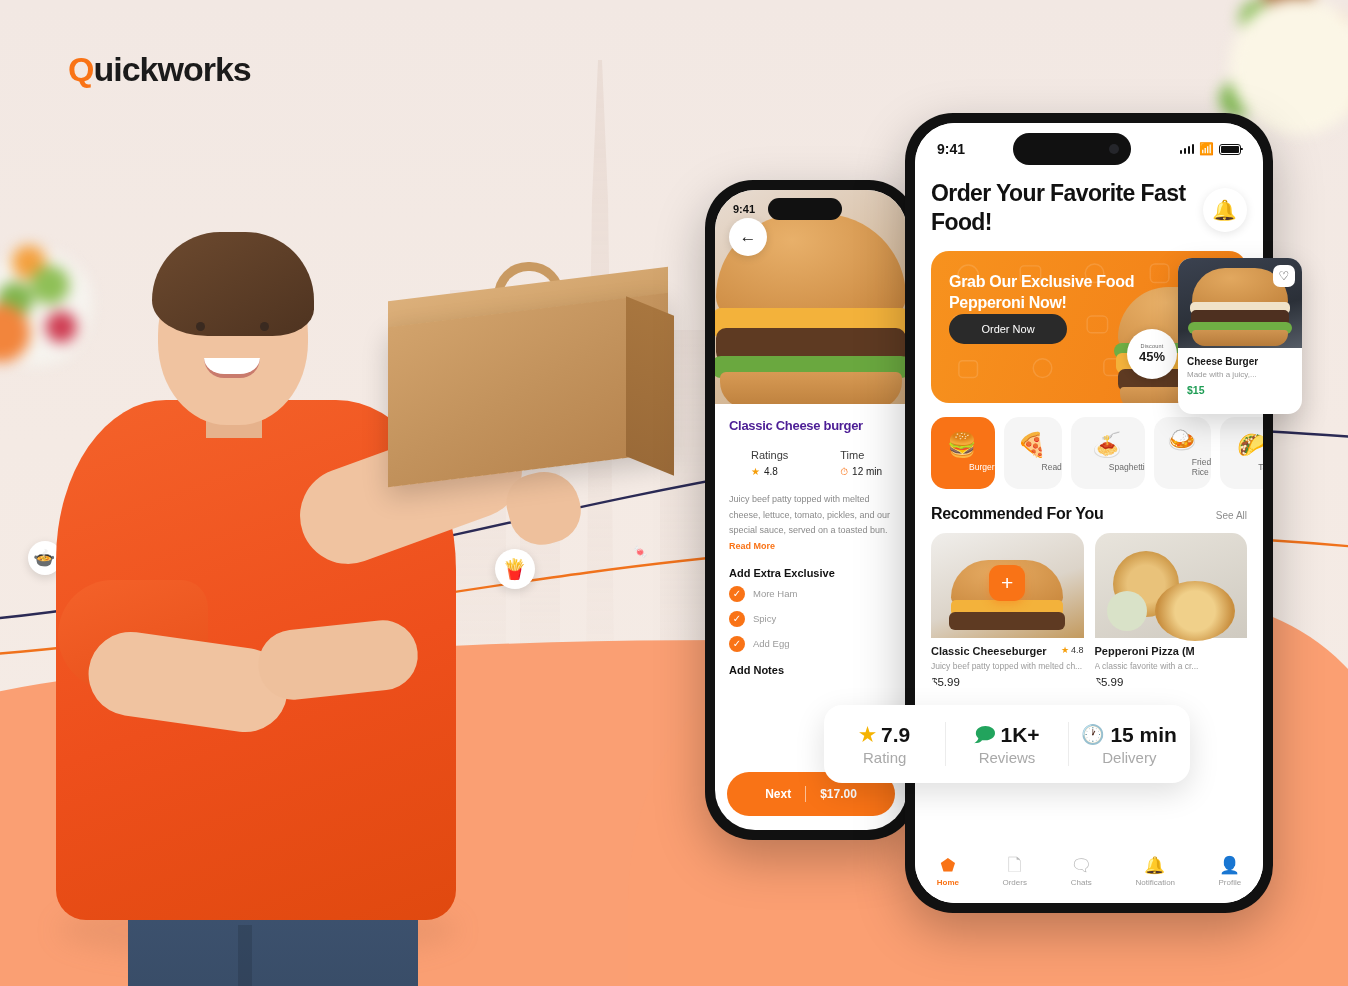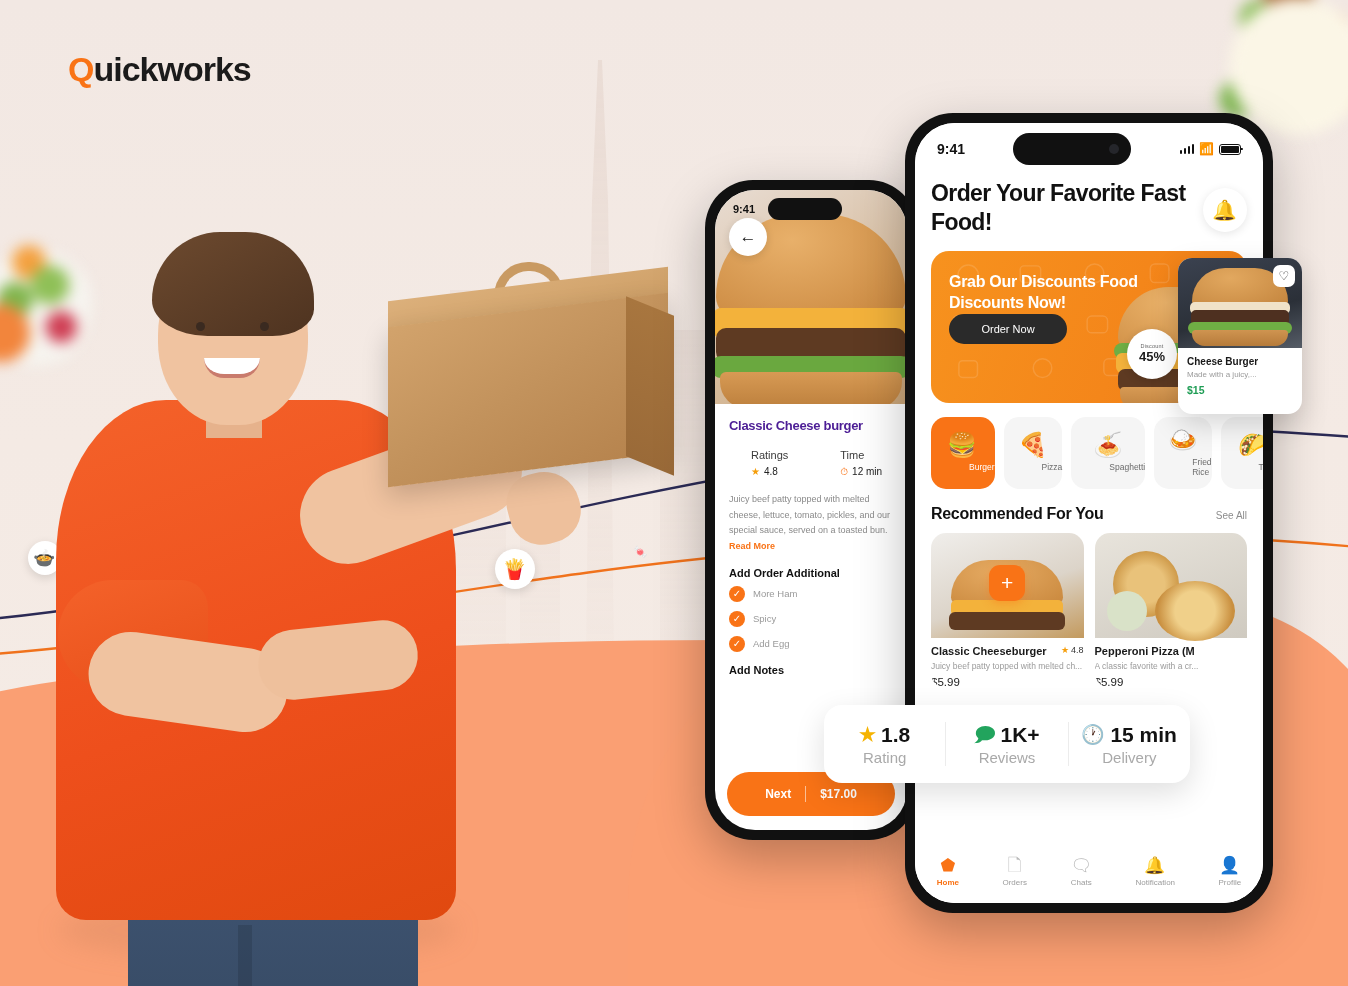--- a/index.html
+++ b/index.html
@@ -366,21 +366,21 @@
         </div>
         <div>
           <div class="mt-lab">Time</div>
           <div class="mt-val">
             <span style="color:#f97316;">⏱</span>
             <span>12 min</span>
           </div>
         </div>
       </div>
       <div class="lp-desc"><span>Juicy beef patty topped with melted cheese, lettuce, tomato, pickles, and our special sauce, served on a toasted bun.</span> <span class="more">Read More</span></div>
-      <div class="lp-h">Add Order Additional</div>
+      <div class="lp-h">Add Extra Exclusive</div>
       <div class="chk">
         <span class="chk-box">✓</span>
         <span class="chk-lab">More Ham</span>
       </div>
       <div class="chk">
         <span class="chk-box">✓</span>
         <span class="chk-lab">Spicy</span>
       </div>
       <div class="chk">
         <span class="chk-box">✓</span>
@@ -432,21 +432,21 @@
             <circle cx="300" cy="30" r="11"></circle>
               <rect x="24" y="70" width="22" height="18" rx="4"></rect>
             <circle cx="110" cy="80" r="10"></circle>
               <rect x="168" y="70" width="22" height="18" rx="5"></rect>
             <circle cx="250" cy="82" r="11"></circle>
               <rect x="30" y="118" width="20" height="18" rx="4"></rect>
             <circle cx="120" cy="126" r="10"></circle>
               <rect x="186" y="116" width="22" height="18" rx="5"></rect>
           </g>
         </svg>
-        <div class="bn-txt">Grab Our Discounts Food Discounts Now!</div>
+        <div class="bn-txt">Grab Our Exclusive Food Pepperoni Now!</div>
         <div class="ordernow">Order Now</div>
         <div class="bn-burger">
           <div class="bb bb1"></div>
           <div class="bb bb2"></div>
           <div class="bb bb3"></div>
           <div class="bb bb4"></div>
           <div class="bb bb5"></div>
         </div>
         <div class="disc">
           <small>Discount</small>
@@ -454,21 +454,21 @@
         </div>
       </div>
 
       <div class="cats">
         <div class="cat active">
           <span class="cat-ico">🍔</span>
           <span class="cat-lab">Burger</span>
         </div>
         <div class="cat">
           <span class="cat-ico">🍕</span>
-          <span class="cat-lab">Pizza</span>
+          <span class="cat-lab">Read</span>
         </div>
         <div class="cat">
           <span class="cat-ico">🍝</span>
           <span class="cat-lab">Spaghetti</span>
         </div>
         <div class="cat">
           <span class="cat-ico">🍛</span>
           <span class="cat-lab">Fried Rice</span>
         </div>
         <div class="cat">
@@ -558,21 +558,21 @@
     <div class="fc-name">Cheese Burger</div>
     <div class="fc-desc">Made with a juicy,...</div>
     <div class="fc-price">$15</div>
   </div>
 </div>
 
 <div class="stats">
   <div class="stat">
     <div class="stat-top">
       <span class="s-ico" style="color:#f5b301;">★</span>
-      <span>1.8</span>
+      <span>7.9</span>
     </div>
     <div class="stat-lab">Rating</div>
   </div>
   <div class="stat-div"></div>
   <div class="stat">
     <div class="stat-top">
       <span class="s-ico" style="color:#22a45d;">🗩</span>
       <span>1K+</span>
     </div>
     <div class="stat-lab">Reviews</div>

